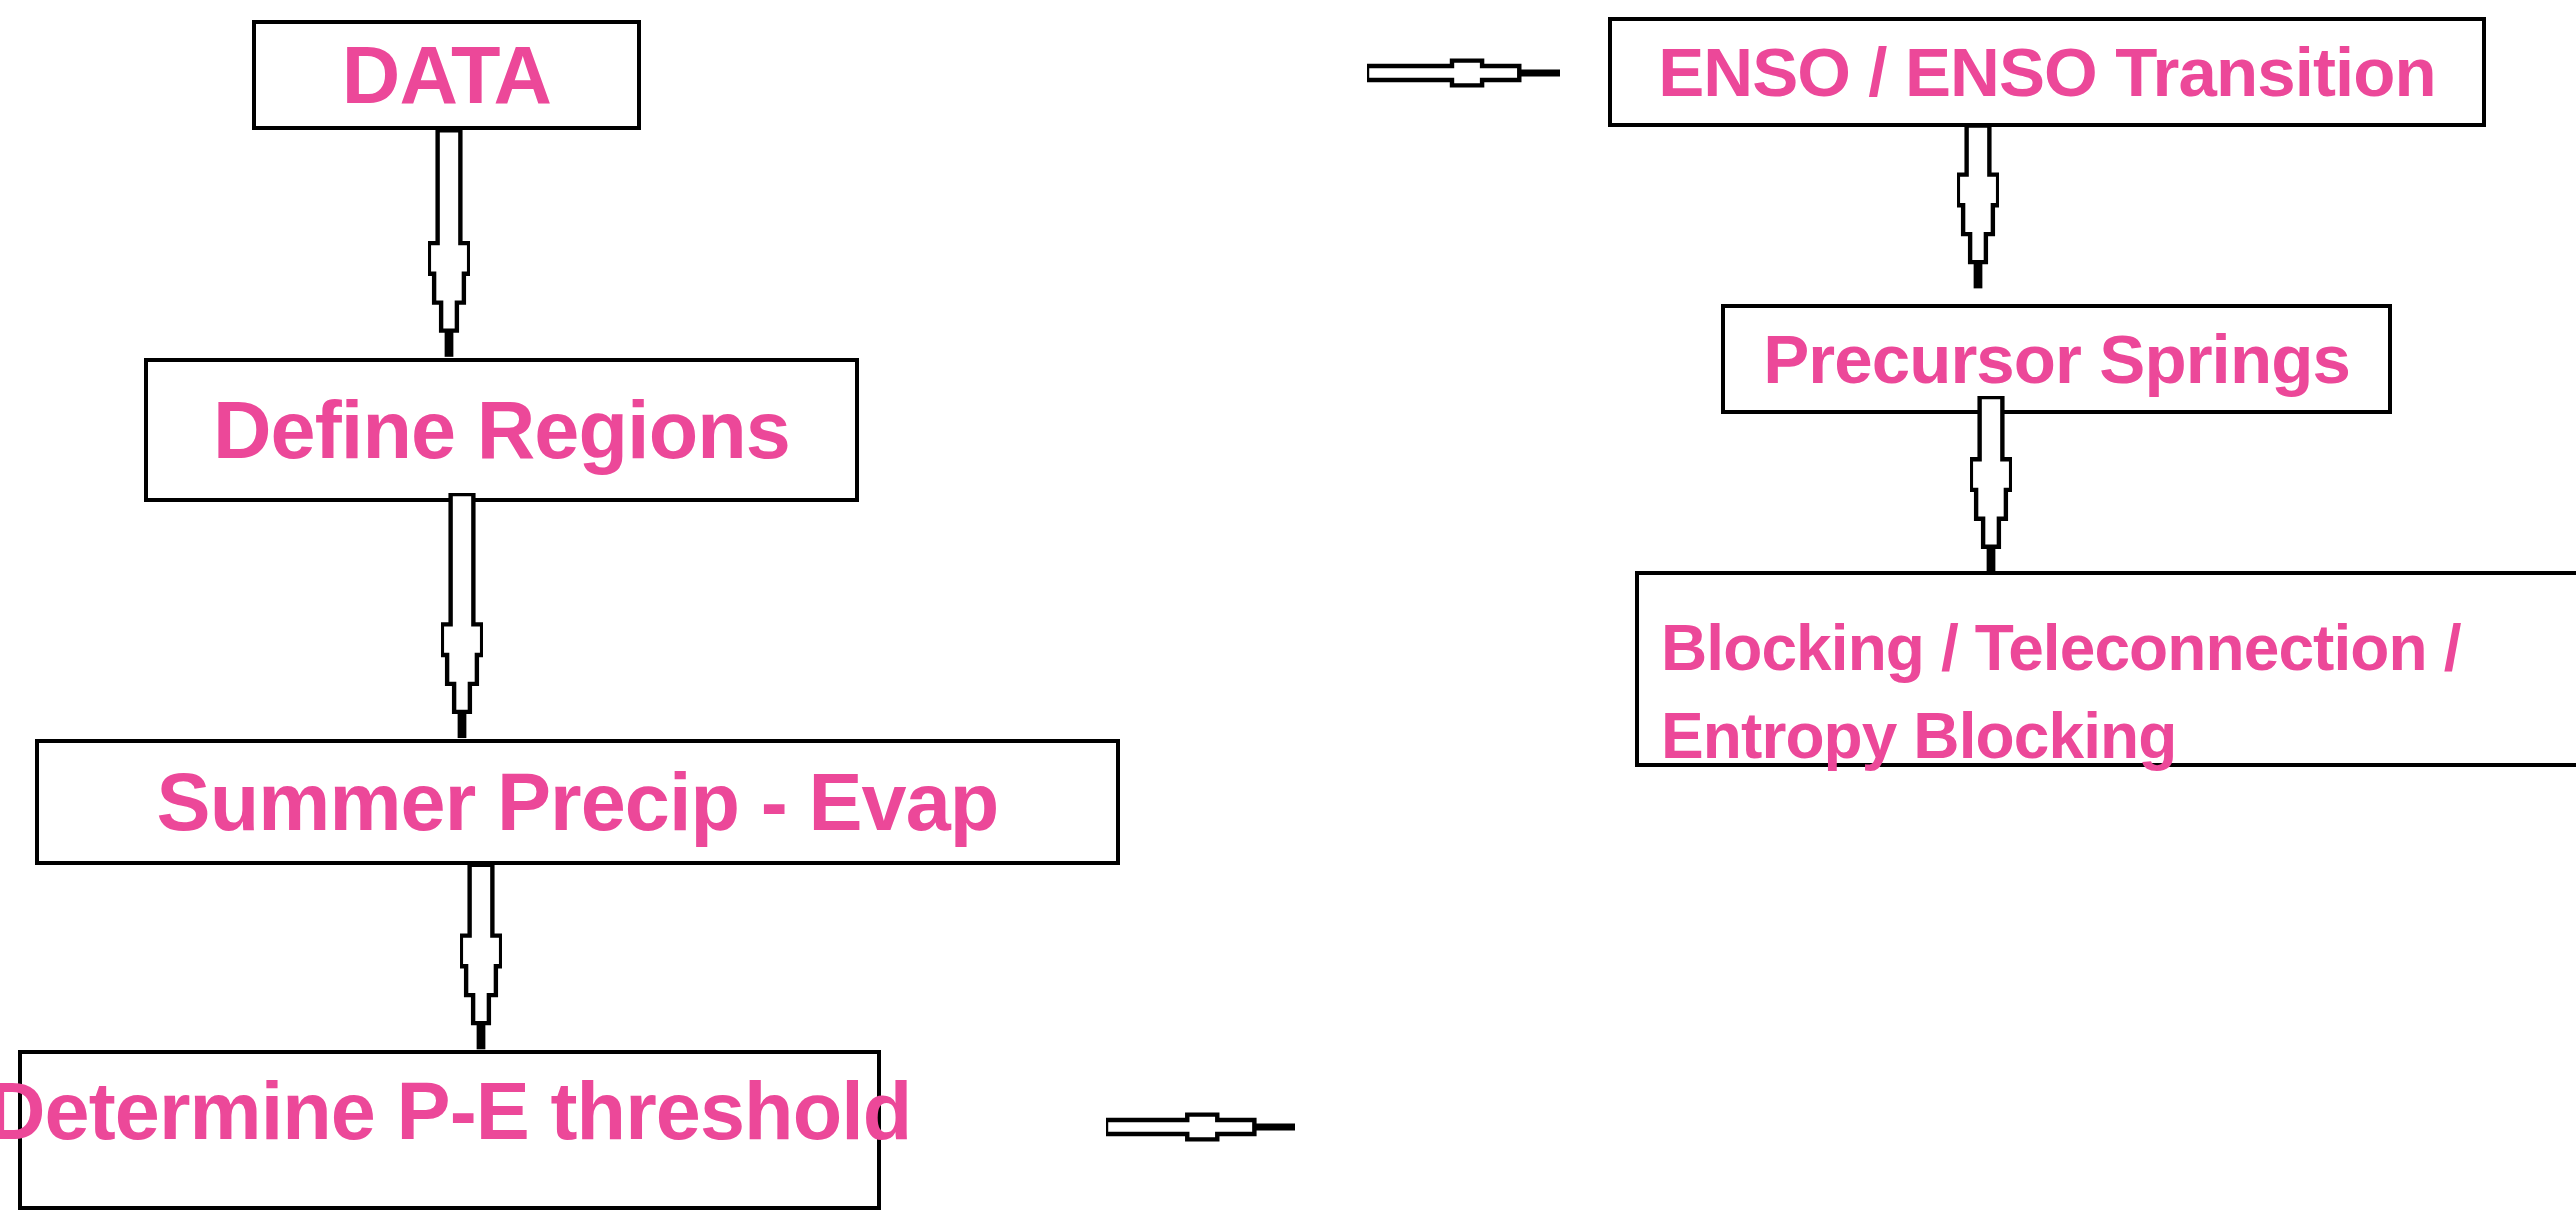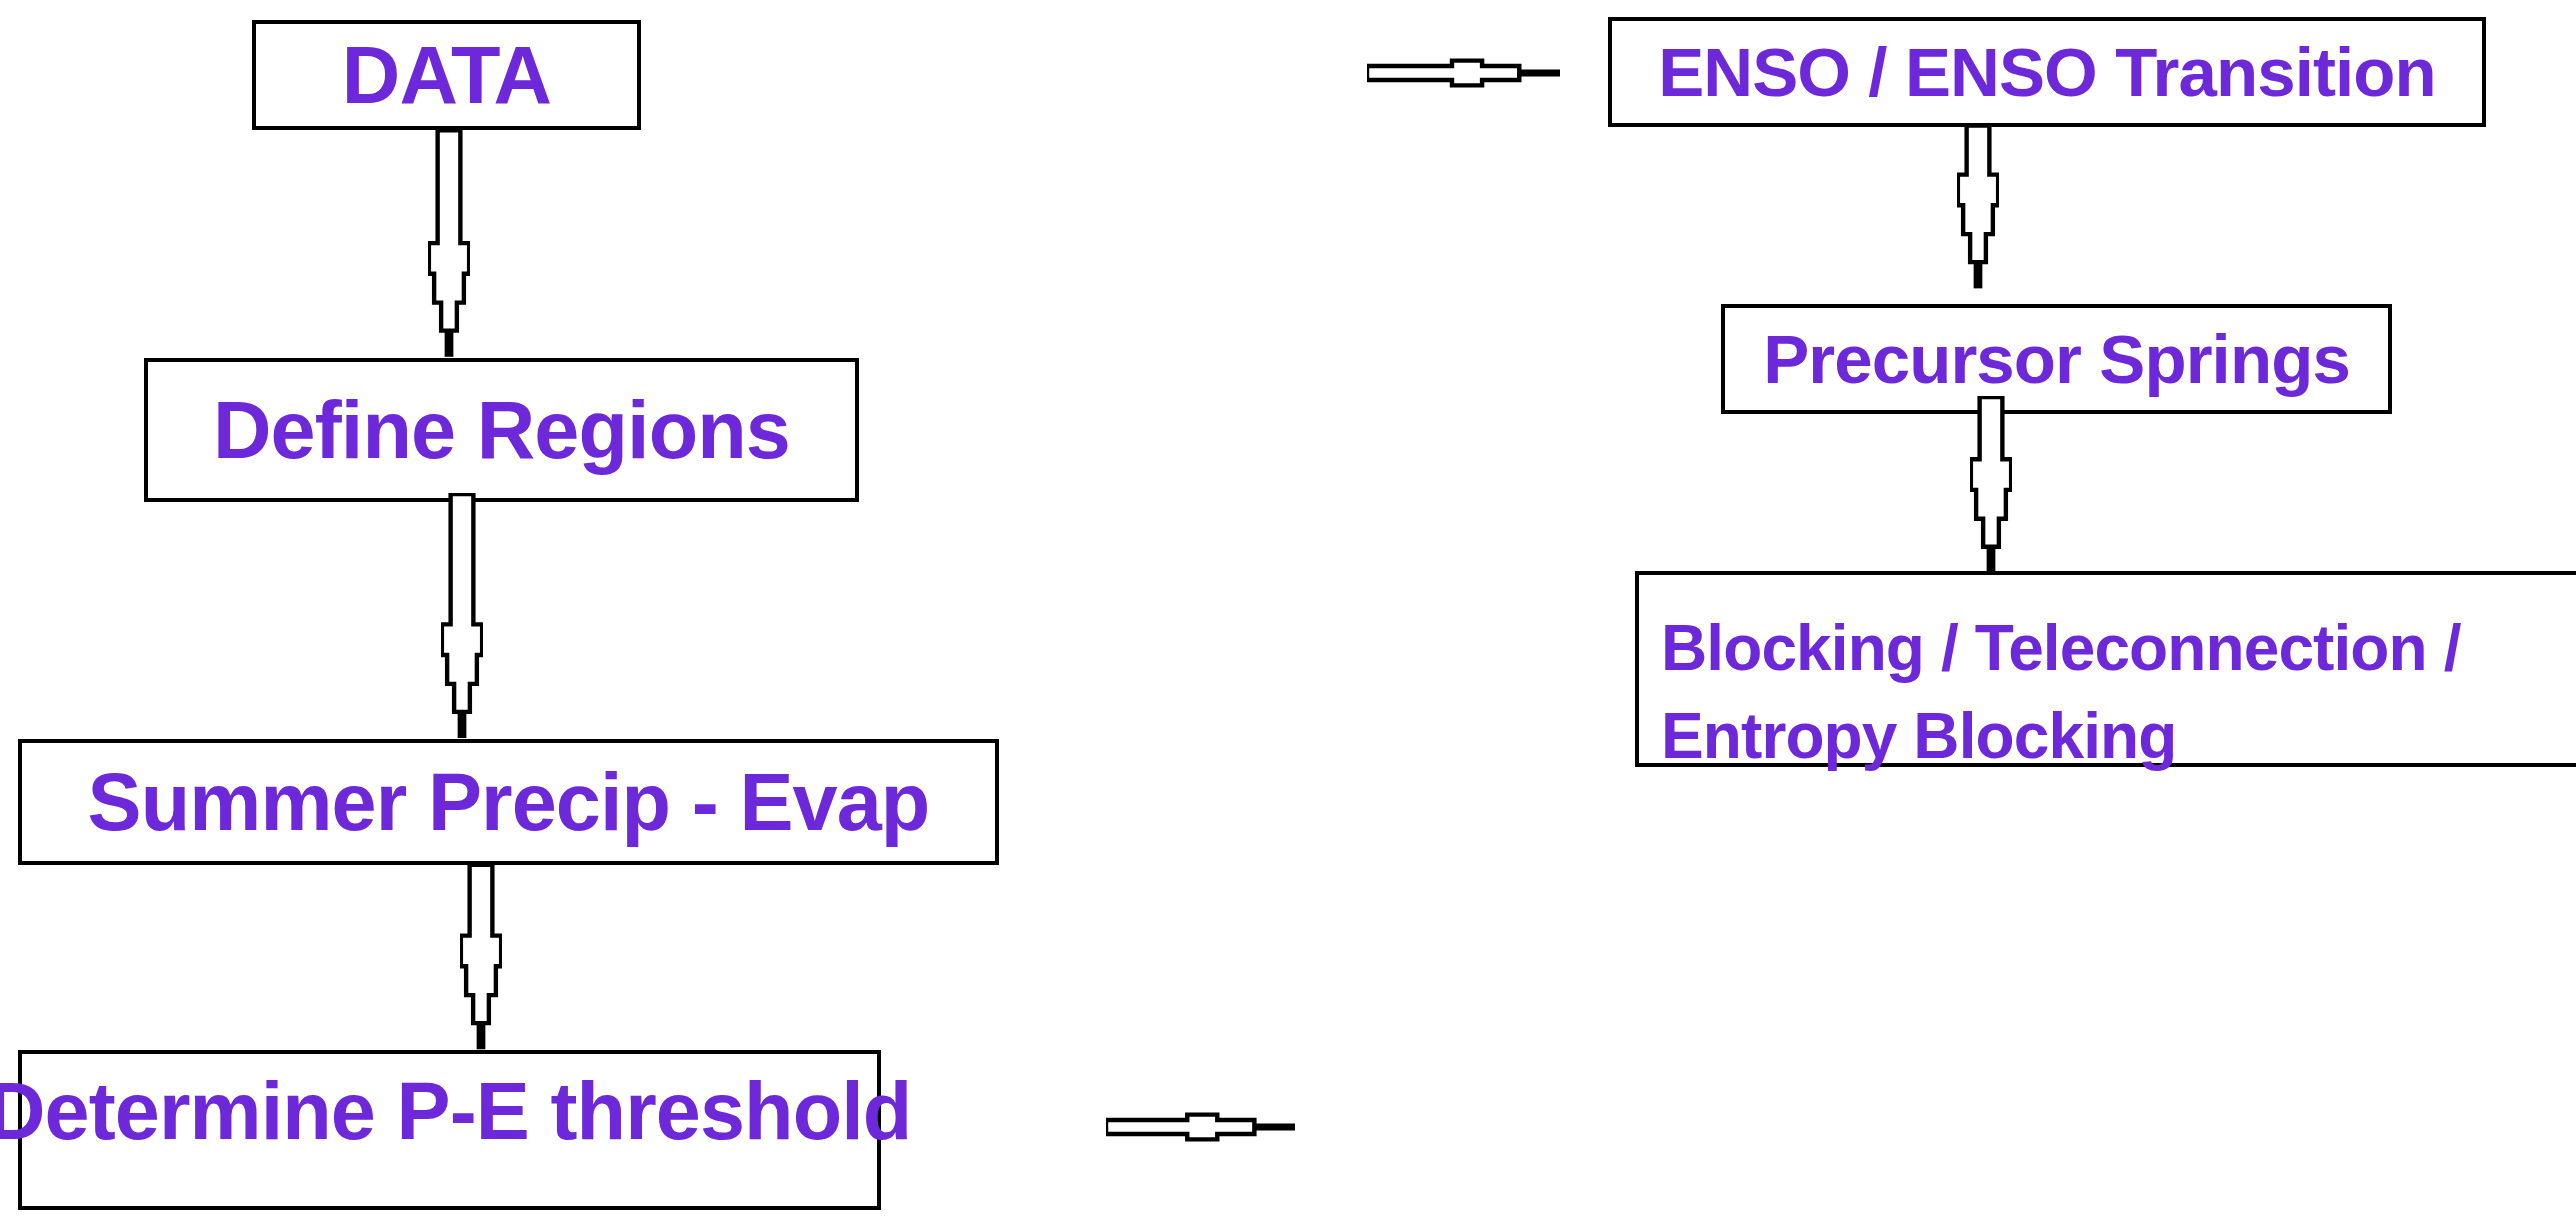--- a/index.html
+++ b/index.html
@@ -9,21 +9,21 @@
     width: 2576px;
     height: 1222px;
     background: #ffffff;
     overflow: hidden;
     font-family: "Liberation Sans", sans-serif;
   }
   .node {
     position: absolute;
     background: #ffffff;
     border: 4.4px solid #000000;
-    color: #6d28d9;
+    color: #ec4899;
     font-weight: bold;
     white-space: nowrap;
     display: flex;
     align-items: center;
     justify-content: center;
     letter-spacing: -0.9px;
   }
   .left-node  { font-size: 81px; }
   .right-node { font-size: 69px; margin-left: 48px; }
   .node-determine {
@@ -56,21 +56,21 @@
 
   <div class="node left-node" style="left:144px; top:358px; width:715px; height:144px;">
     <span>Define Regions</span>
   </div>
 
   <svg class="arrow" style="left:441px; top:493px;" width="42" height="246" viewBox="0 0 48 279">
       <path d="M11 0 H37 V149 H47 V184 H41 V217 H33 V249 H15 V217 H7 V184 H1 V149 H11 Z" fill="#ffffff" stroke="#000000" stroke-width="5"></path>
       <path d="M19 249 H29 V279 H19 Z" fill="#000000"></path>
     </svg>
 
-  <div class="node left-node" style="left:18px; top:739px; width:981px; height:126px;">
+  <div class="node left-node" style="left:35px; top:739px; width:1085px; height:126px;">
     <span>Summer Precip - Evap</span>
   </div>
 
   <svg class="arrow" style="left:460px; top:864px;" width="42" height="186" viewBox="0 0 48 211">
       <path d="M11 0 H37 V81 H47 V116 H41 V149 H33 V181 H15 V149 H7 V116 H1 V81 H11 Z" fill="#ffffff" stroke="#000000" stroke-width="5"></path>
       <path d="M19 181 H29 V211 H19 Z" fill="#000000"></path>
     </svg>
 
   <div class="node left-node node-determine" style="left:17.7px; top:1050px; width:863px; height:160px;">
     <span>Determine P-E threshold</span>

